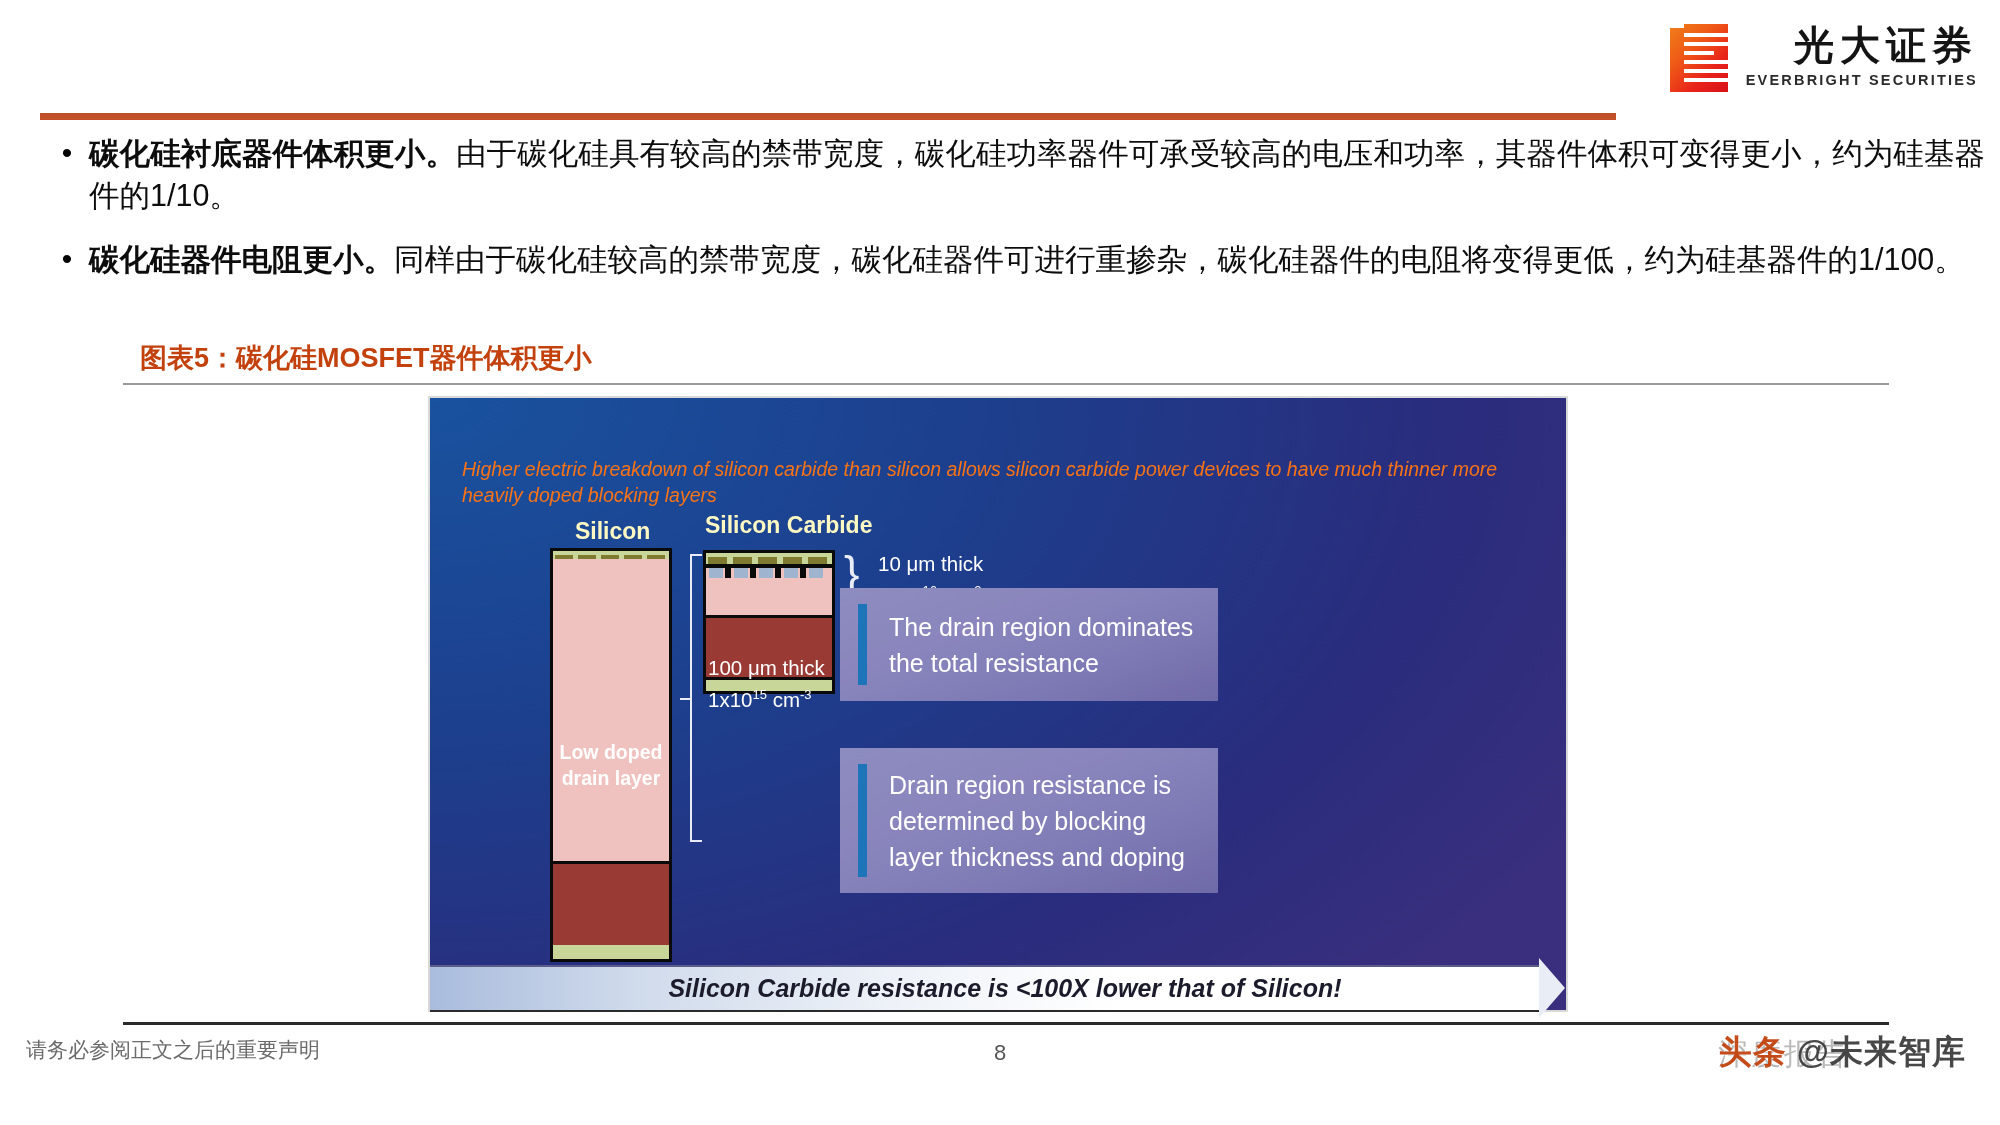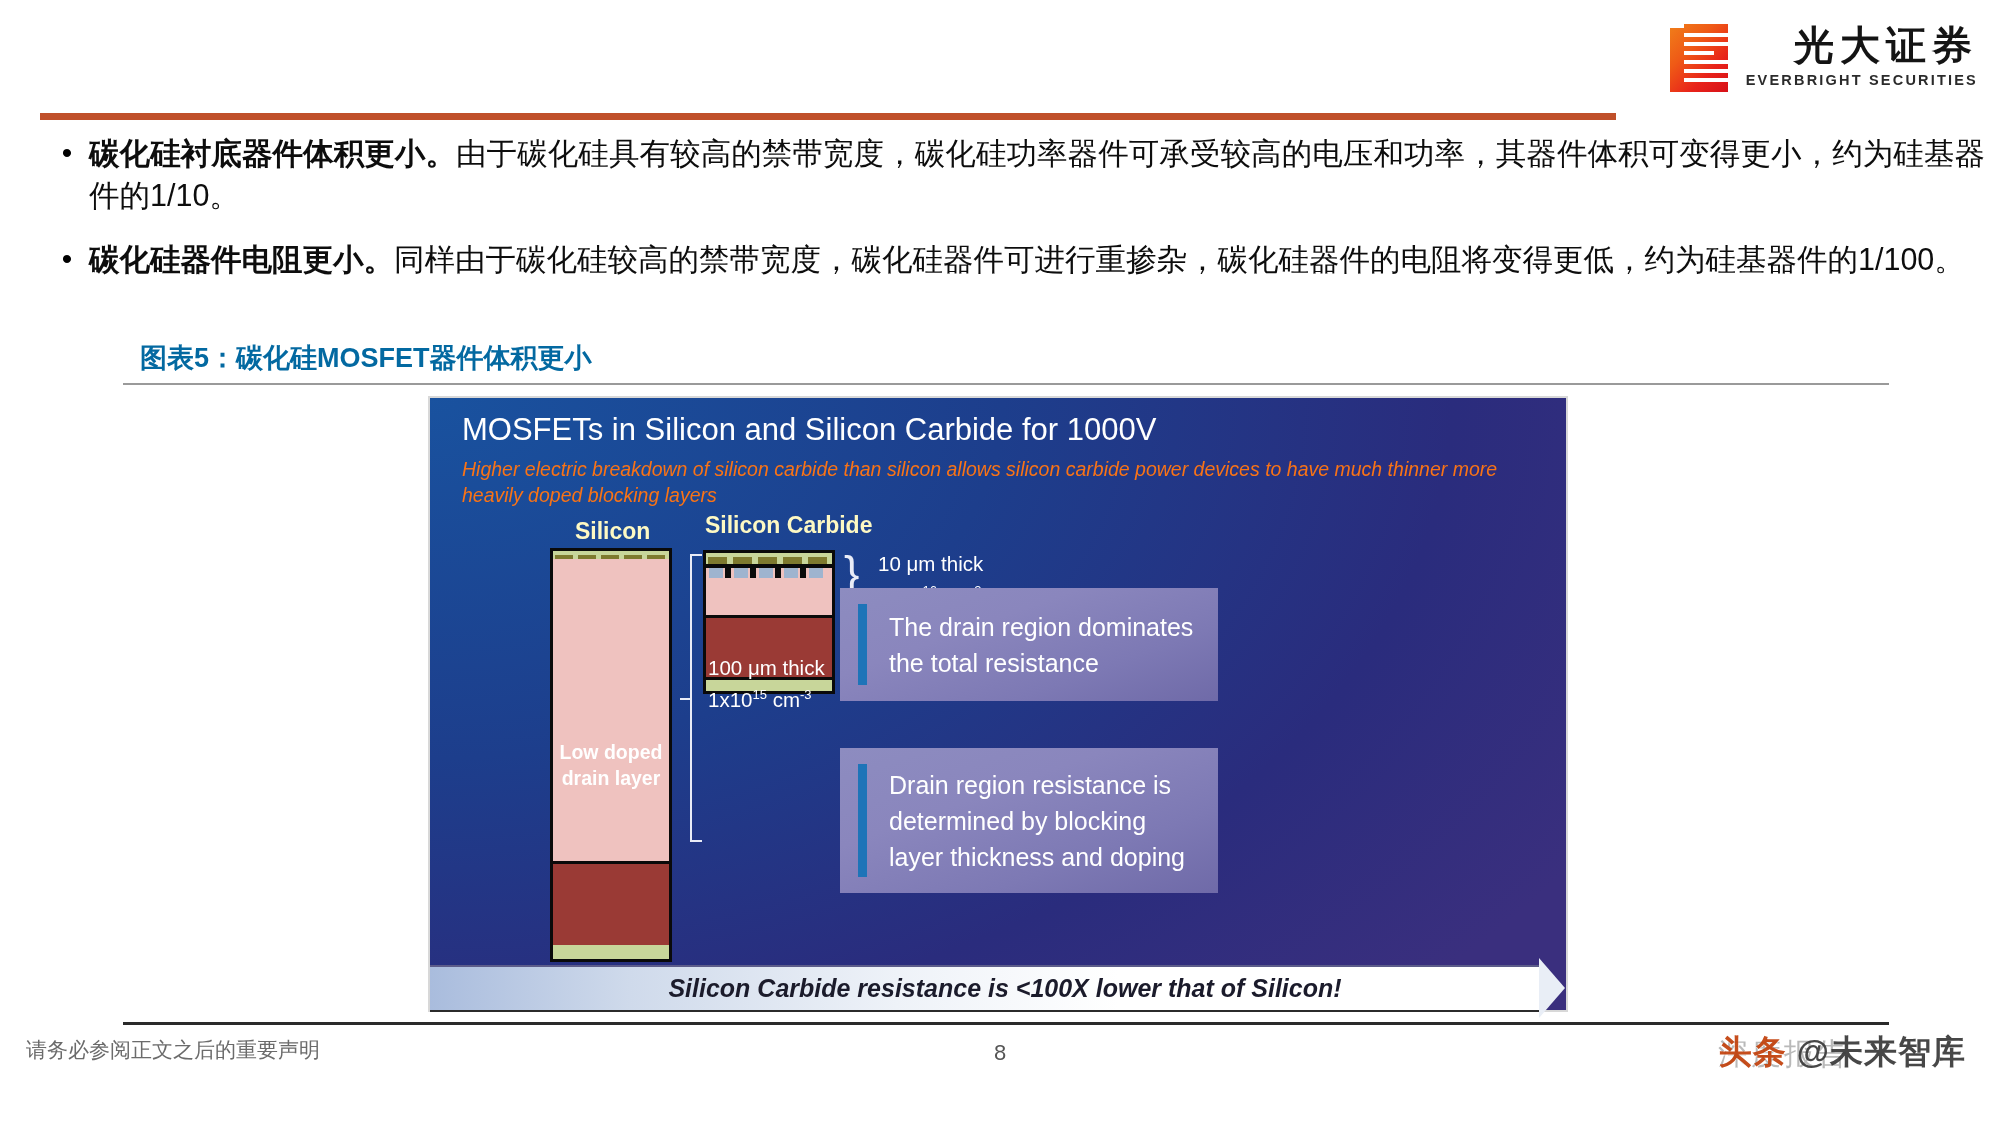--- a/index.html
+++ b/index.html
@@ -50,21 +50,21 @@
   }
   .bullet-body {
     flex: 1; font-size: 30.5px; line-height: 42px; color: #0d0d0d;
     text-align: justify;
   }
   .bullet-body b { font-weight: 700; }
 
   
   .exhibit-caption {
     position: absolute; left: 140px; top: 340px;
-    font-size: 27px; font-weight: 700; color: #0369a1; white-space: nowrap;
+    font-size: 27px; font-weight: 700; color: #c2410c; white-space: nowrap;
   }
   .caption-rule {
     position: absolute; left: 123px; top: 383px;
     width: 1766px; height: 2px; background: #9a9a9a;
   }
 
   
   #figure {
     position: absolute; left: 428px; top: 396px;
     width: 1140px; height: 616px;
@@ -228,21 +228,20 @@
       <div class="bullet-body"><b>碳化硅器件电阻更小。</b><span>同样由于碳化硅较高的禁带宽度，碳化硅器件可进行重掺杂，碳化硅器件的电阻将变得更低，约为硅基器件的1/100。</span></div>
     </div>
   </div>
 
   <div class="exhibit-caption">图表5：碳化硅MOSFET器件体积更小</div>
   <div class="caption-rule"></div>
 
   <div id="figure">
     <div id="fig-bg"></div>
 
-    <div class="fig-title">MOSFETs in Silicon and Silicon Carbide for 1000V</div>
     <div class="fig-sub">Higher electric breakdown of silicon carbide than silicon allows silicon carbide power devices to have much thinner more heavily doped blocking layers</div>
 
     <div class="col-label" id="label-si">Silicon</div>
     <div class="col-label" id="label-sic">Silicon Carbide</div>
 
     <div class="device" id="dev-si">
 
       <div class="top-cells" style="height:26px;">
         <div class="tc-gate" style="height:11px;"></div>
         <div class="tc-ox" style="left:0; right:0; top:11px; height:4px;"></div>

